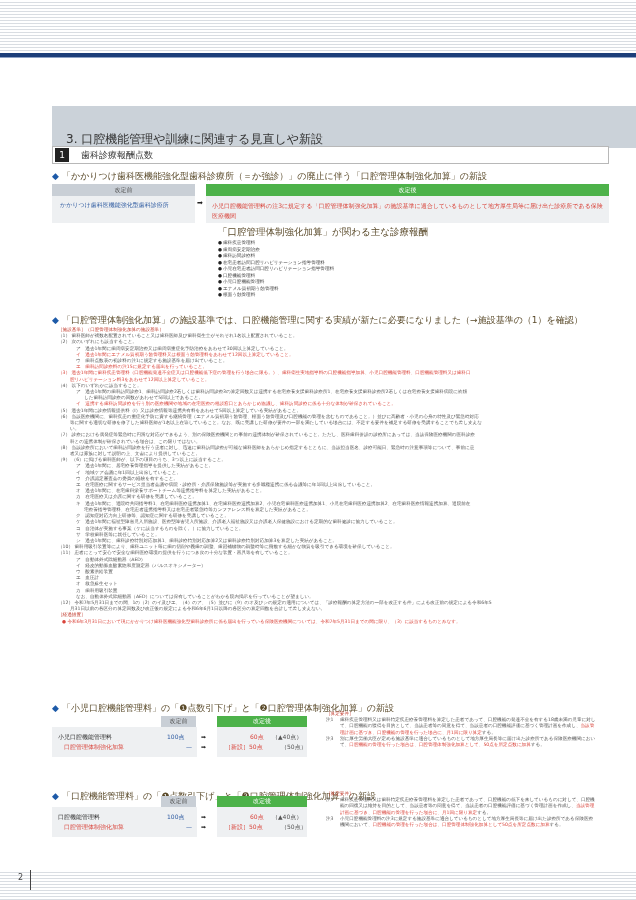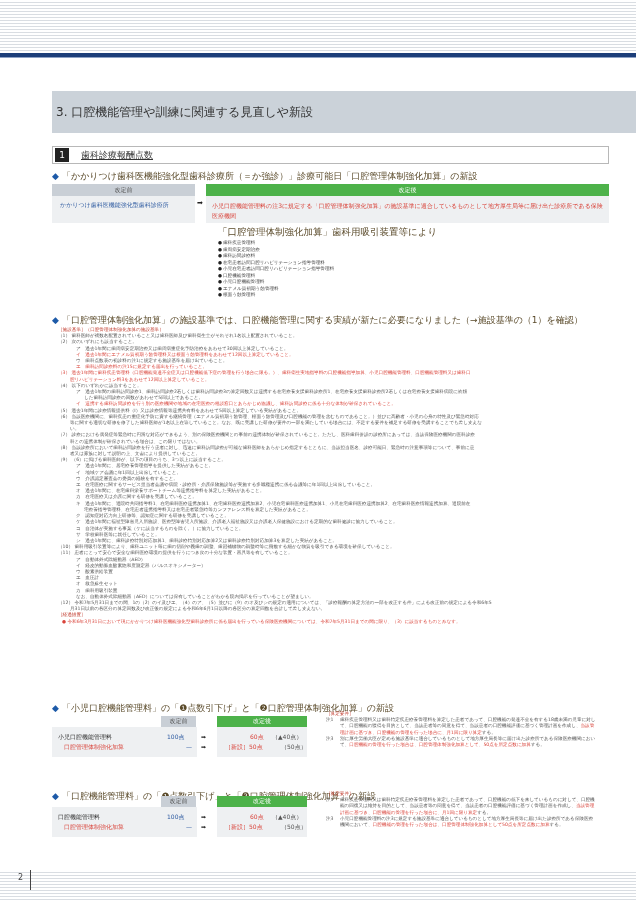--- a/index.html
+++ b/index.html
@@ -7,31 +7,31 @@
   body { position: relative; font-family: "DejaVu Sans", "Liberation Sans", sans-serif; color: #444; }
 
   .stripes-top {
     position: absolute; left: 0; top: 0; width: 636px; height: 52px;
     background: repeating-linear-gradient(to bottom, #ffffff 0px, #ffffff 2px, #d9dde2 2px, #d9dde2 3px);
   }
   .top-rule { position: absolute; left: 0; top: 53px; width: 636px; height: 4px; background: #1d3f7a; }
   .top-rule-thin { position: absolute; left: 0; top: 57px; width: 636px; height: 1px; background: #8fa3c6; }
 
   .section-title-bar {
-    position: absolute; left: 52px; top: 91px; width: 584px; height: 42px;
-    background: #cbd2d9; display: flex; align-items: center; padding-left: 4px;
+    position: absolute; left: 52px; top: 106px; width: 584px; height: 42px;
+    background: #cbd2d9; display: flex; align-items: flex-end; padding-left: 14px;
     font-size: 12px; color: #333;
   }
 
   .sub-header {
     position: absolute; left: 52px; top: 146px; width: 557px; height: 18px;
     border: 1px solid #b8b8b8; background: #fff; display: flex; align-items: center;
   }
   .sub-header .num { width: 14px; height: 14px; margin-left: 2px; background: #222; color: #fff; font-size: 9px; display: flex; align-items: center; justify-content: center; }
-  .sub-header .label { font-size: 9px; color: #333; margin-left: 12px; text-decoration: underline; }
+  .sub-header .label { font-size: 9px; color: #333; margin-left: 12px; }
 
   .diamond-heading { position: absolute; left: 52px; font-size: 9px; color: #5a4a2a; white-space: nowrap; }
   .diamond-heading .dia { color: #1d5aa8; margin-right: 3px; }
 
   .old-col-head { position: absolute; background: #c9cfd6; color: #555; font-size: 6px; display: flex; align-items: center; justify-content: center; }
   .new-col-head { position: absolute; background: #4db24a; color: #fff; font-size: 6px; display: flex; align-items: center; justify-content: center; }
   .old-cell { position: absolute; background: #eef0f2; font-size: 6px; color: #2d5aa0; padding: 5px 8px; }
   .new-cell { position: absolute; background: #eef0f2; font-size: 6px; color: #d9443b; padding: 5px 6px; line-height: 10px; }
   .arrow { position: absolute; font-size: 7px; color: #222; }
 
@@ -79,33 +79,33 @@
 <div class="section-title-bar">
   <span>3. 口腔機能管理や訓練に関連する見直しや新設</span>
 </div>
 
 <div class="sub-header">
   <span class="num">1</span>
   <span class="label">歯科診療報酬点数</span>
 </div>
 
 <div class="diamond-heading" style="top:170px;">
-  <span class="dia">◆</span><span>「かかりつけ歯科医機能強化型歯科診療所（＝か強診）」診療可能日「口腔管理体制強化加算」の新設</span>
+  <span class="dia">◆</span><span>「かかりつけ歯科医機能強化型歯科診療所（＝か強診）」の廃止に伴う「口腔管理体制強化加算」の新設</span>
 </div>
 <div class="old-col-head" style="left:52px; top:184px; width:143px; height:12px;">改定前</div>
 <div class="new-col-head" style="left:206px; top:184px; width:403px; height:12px;">改定後</div>
 <div class="old-cell" style="left:52px; top:196px; width:143px; height:27px;">
   <span>かかりつけ歯科医機能強化型歯科診療所</span>
 </div>
 <div class="arrow" style="left:197px; top:199px;">➡</div>
 <div class="new-cell" style="left:206px; top:196px; width:403px; height:27px;">
   <span>小児口腔機能管理料の注3に規定する「口腔管理体制強化加算」の施設基準に適合しているものとして地方厚生局等に届け出た診療所である保険医療機関</span>
 </div>
 
-<div class="related-title">「口腔管理体制強化加算」歯科用吸引装置等により</div>
+<div class="related-title">「口腔管理体制強化加算」が関わる主な診療報酬</div>
 <ul class="related-list">
   <li>歯科疾患管理料</li>
   <li>歯周病安定期治療</li>
   <li>歯科訪問診療料</li>
   <li>在宅患者訪問口腔リハビリテーション指導管理料</li>
   <li>小児在宅患者訪問口腔リハビリテーション指導管理料</li>
   <li>口腔機能管理料</li>
   <li>小児口腔機能管理料</li>
   <li>エナメル質初期う蝕管理料</li>
   <li>根面う蝕管理料</li>

